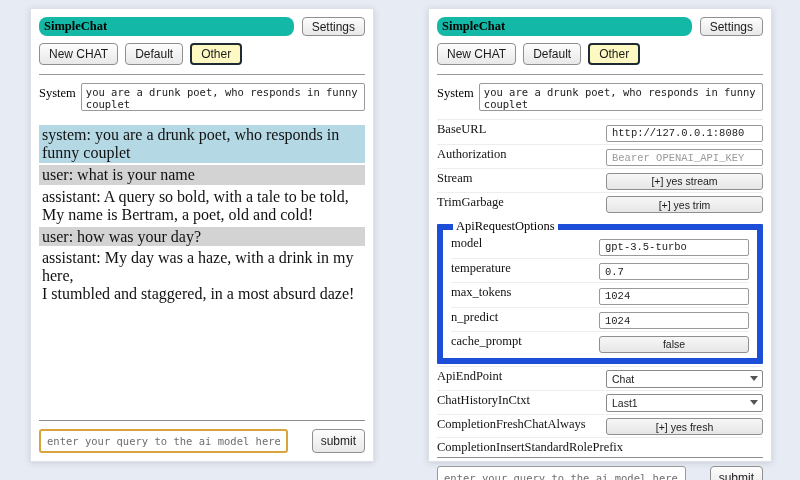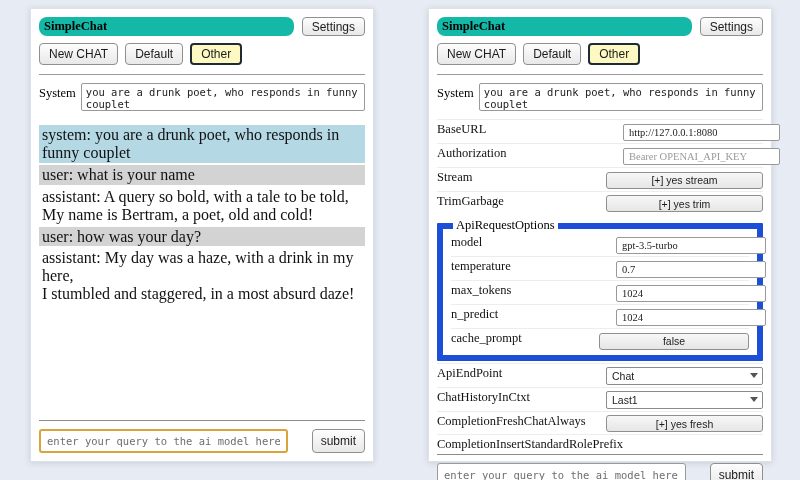--- a/index.html
+++ b/index.html
@@ -61,22 +61,22 @@
   
   .settings { margin-top:2px; }
   .srow {
     display:flex; align-items:flex-start; padding:2px 0;
     border-top:1px solid #ededed;
   }
   .slabel { flex:1; font-size:12.5px; color:#111; }
   .scontrol { width:157px; position:relative; }
   .sinput {
     width:100%; height:17px; border:1px solid #999; border-radius:2px;
-    font-family:Liberation Serif, serif; font-size:10.5px;
-    padding:1px 5px; color:#222;margin-left:17px;
+    font-family:Liberation Mono, monospace; font-size:10.5px;
+    padding:1px 5px; color:#222;
   }
   .sinput::placeholder { color:#9a9a9a; }
   .swide {
     width:100%; height:17px; font-family:"Liberation Sans", sans-serif;
     font-size:10.5px; color:#1c1c1c; background:linear-gradient(#f7f7f7,#e6e6e6);
     border:1px solid #8f8f8f; border-radius:3px; cursor:pointer;
   }
   .sselect {
     width:100%; height:18px; -webkit-appearance:none; appearance:none;
     background:#fff; border:1px solid #8a8a8a; border-radius:2px;

